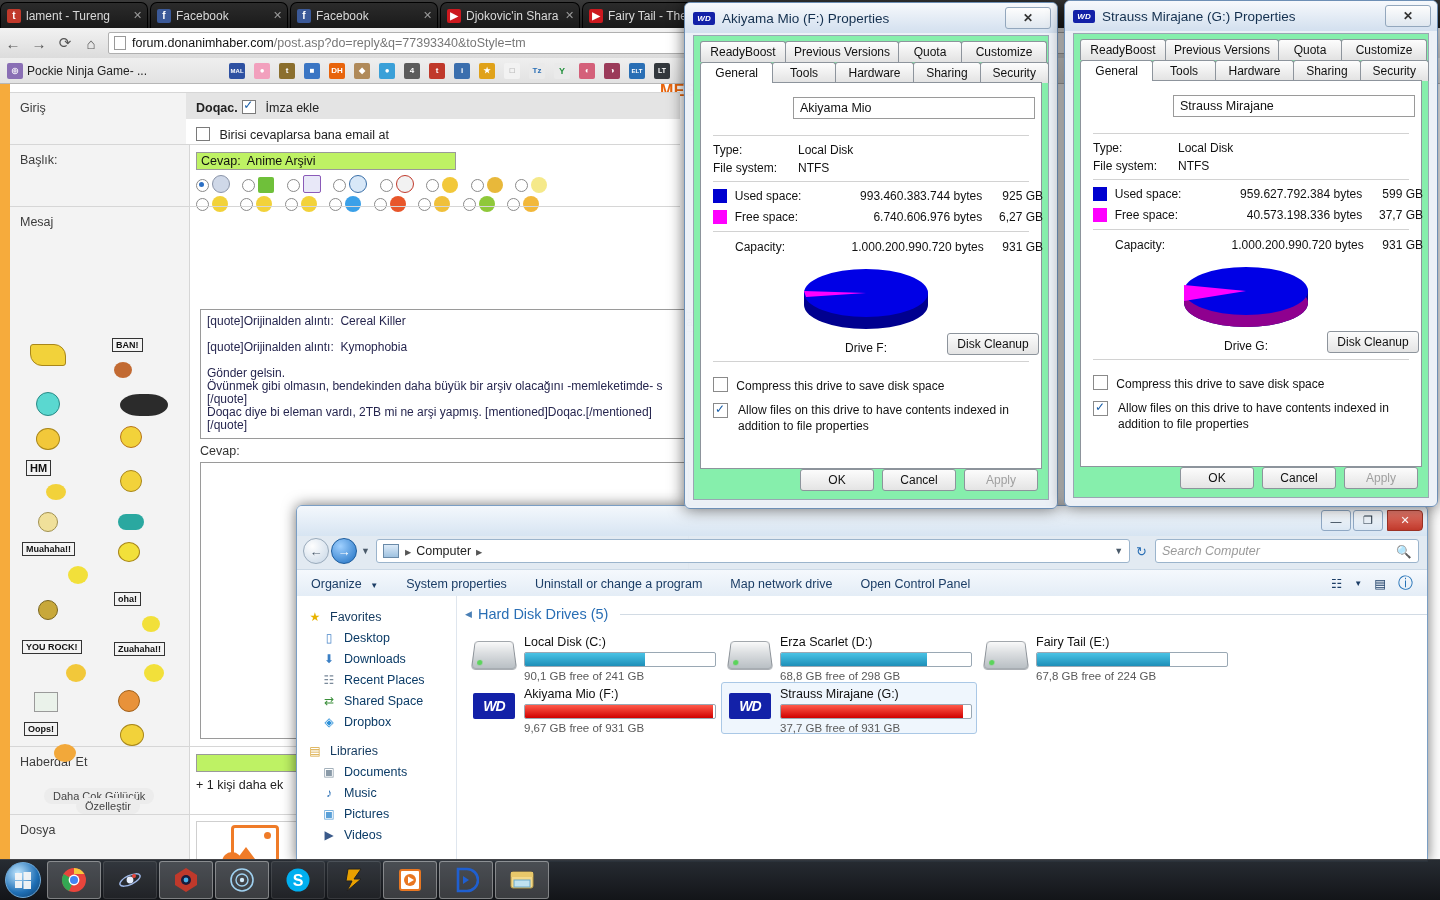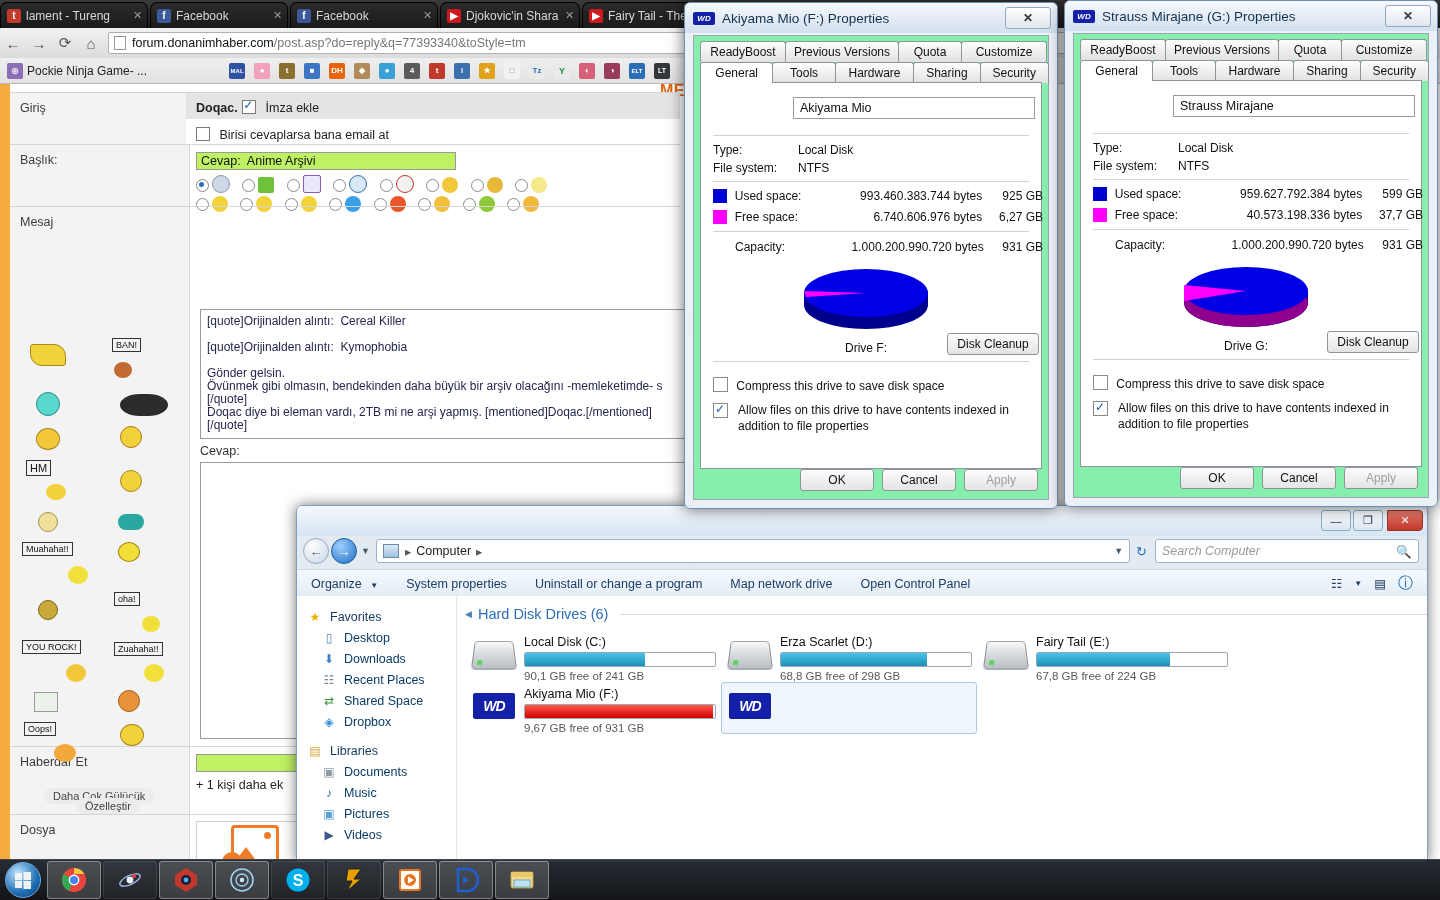--- a/index.html
+++ b/index.html
@@ -90,21 +90,21 @@
 
   #msgbox{position:absolute;left:190px;top:225px;width:487px;height:130px;border:1px solid #9a9a9a;
     background:#fff;font-size:12px;color:#26264f;padding:5px 6px;box-sizing:border-box;line-height:13px;
     overflow:hidden;white-space:pre-wrap;}
   #cevap-label{position:absolute;left:190px;top:360px;font-size:12.5px;color:#333;}
   #cevap-box{position:absolute;left:190px;top:378px;width:487px;height:275px;border:1px solid #9a9a9a;background:#fff;}
 
   
   #palette{position:absolute;left:12px;top:260px;width:168px;height:420px;}
   .pemo{position:absolute;}
-  .sign{border:1px solid #333;background:#f3f3f3;font-size:9px;font-weight:normal;color:#111;
+  .sign{border:1px solid #333;background:#f3f3f3;font-size:9px;font-weight:bold;color:#111;
     padding:1px 3px;font-family:"Liberation Sans",sans-serif;white-space:nowrap;}
   .ball{border-radius:50%;}
   .pbtn{position:absolute;background:#ececec;border-radius:9px;font-size:11px;color:#444;padding:2px 9px;}
 
   
   #explorer{position:absolute;left:296px;top:505px;width:1130px;height:355px;
     background:rgba(225,233,242,.97);
     border:1px solid #7a9ec4;border-radius:6px 6px 0 0;
     box-shadow:0 0 14px rgba(0,0,0,.55);overflow:hidden;}
   #ex-titlebar{position:absolute;left:0;top:0;width:100%;height:30px;
@@ -548,21 +548,21 @@
       </div>
       <div class="navitem" style="padding-left:14px">
         <span class="ni" style="color:#3a5a8a">▶</span>
         <span>Videos</span>
       </div>
     </div>
 
     <div id="ex-content">
       <div class="grouphdr">
         <span class="tri">◀</span>
-        <span>Hard Disk Drives (6)</span>
+        <span>Hard Disk Drives (5)</span>
         <span class="rule"></span>
       </div>
       <div class="drives">
 
         <div class="drive">
           <div class="dicon">
               <div class="hdd"></div>
             </div>
           <div class="dinfo">
             <div class="dname">Local Disk (C:)</div>
@@ -609,20 +609,27 @@
                 <i style="width:99%;background:linear-gradient(#ff5a4a,#d00000)"></i>
               </div>
             <div class="dsub">9,67 GB free of 931 GB</div>
           </div>
         </div>
 
         <div class="drive selected">
           <div class="dicon">
               <div class="wdlogo">WD</div>
             </div>
+          <div class="dinfo">
+            <div class="dname">Strauss Mirajane (G:)</div>
+            <div class="dbar">
+                <i style="width:96%;background:linear-gradient(#ff5a4a,#d00000)"></i>
+              </div>
+            <div class="dsub">37,7 GB free of 931 GB</div>
+          </div>
         </div>
 
       </div>
     </div>
   </div>
 </div>
 
 <div class="propdlg" style="left:684px;top:2px;width:372px;height:505px;">
   <div class="pd-title">
     <span class="wd">WD</span>

